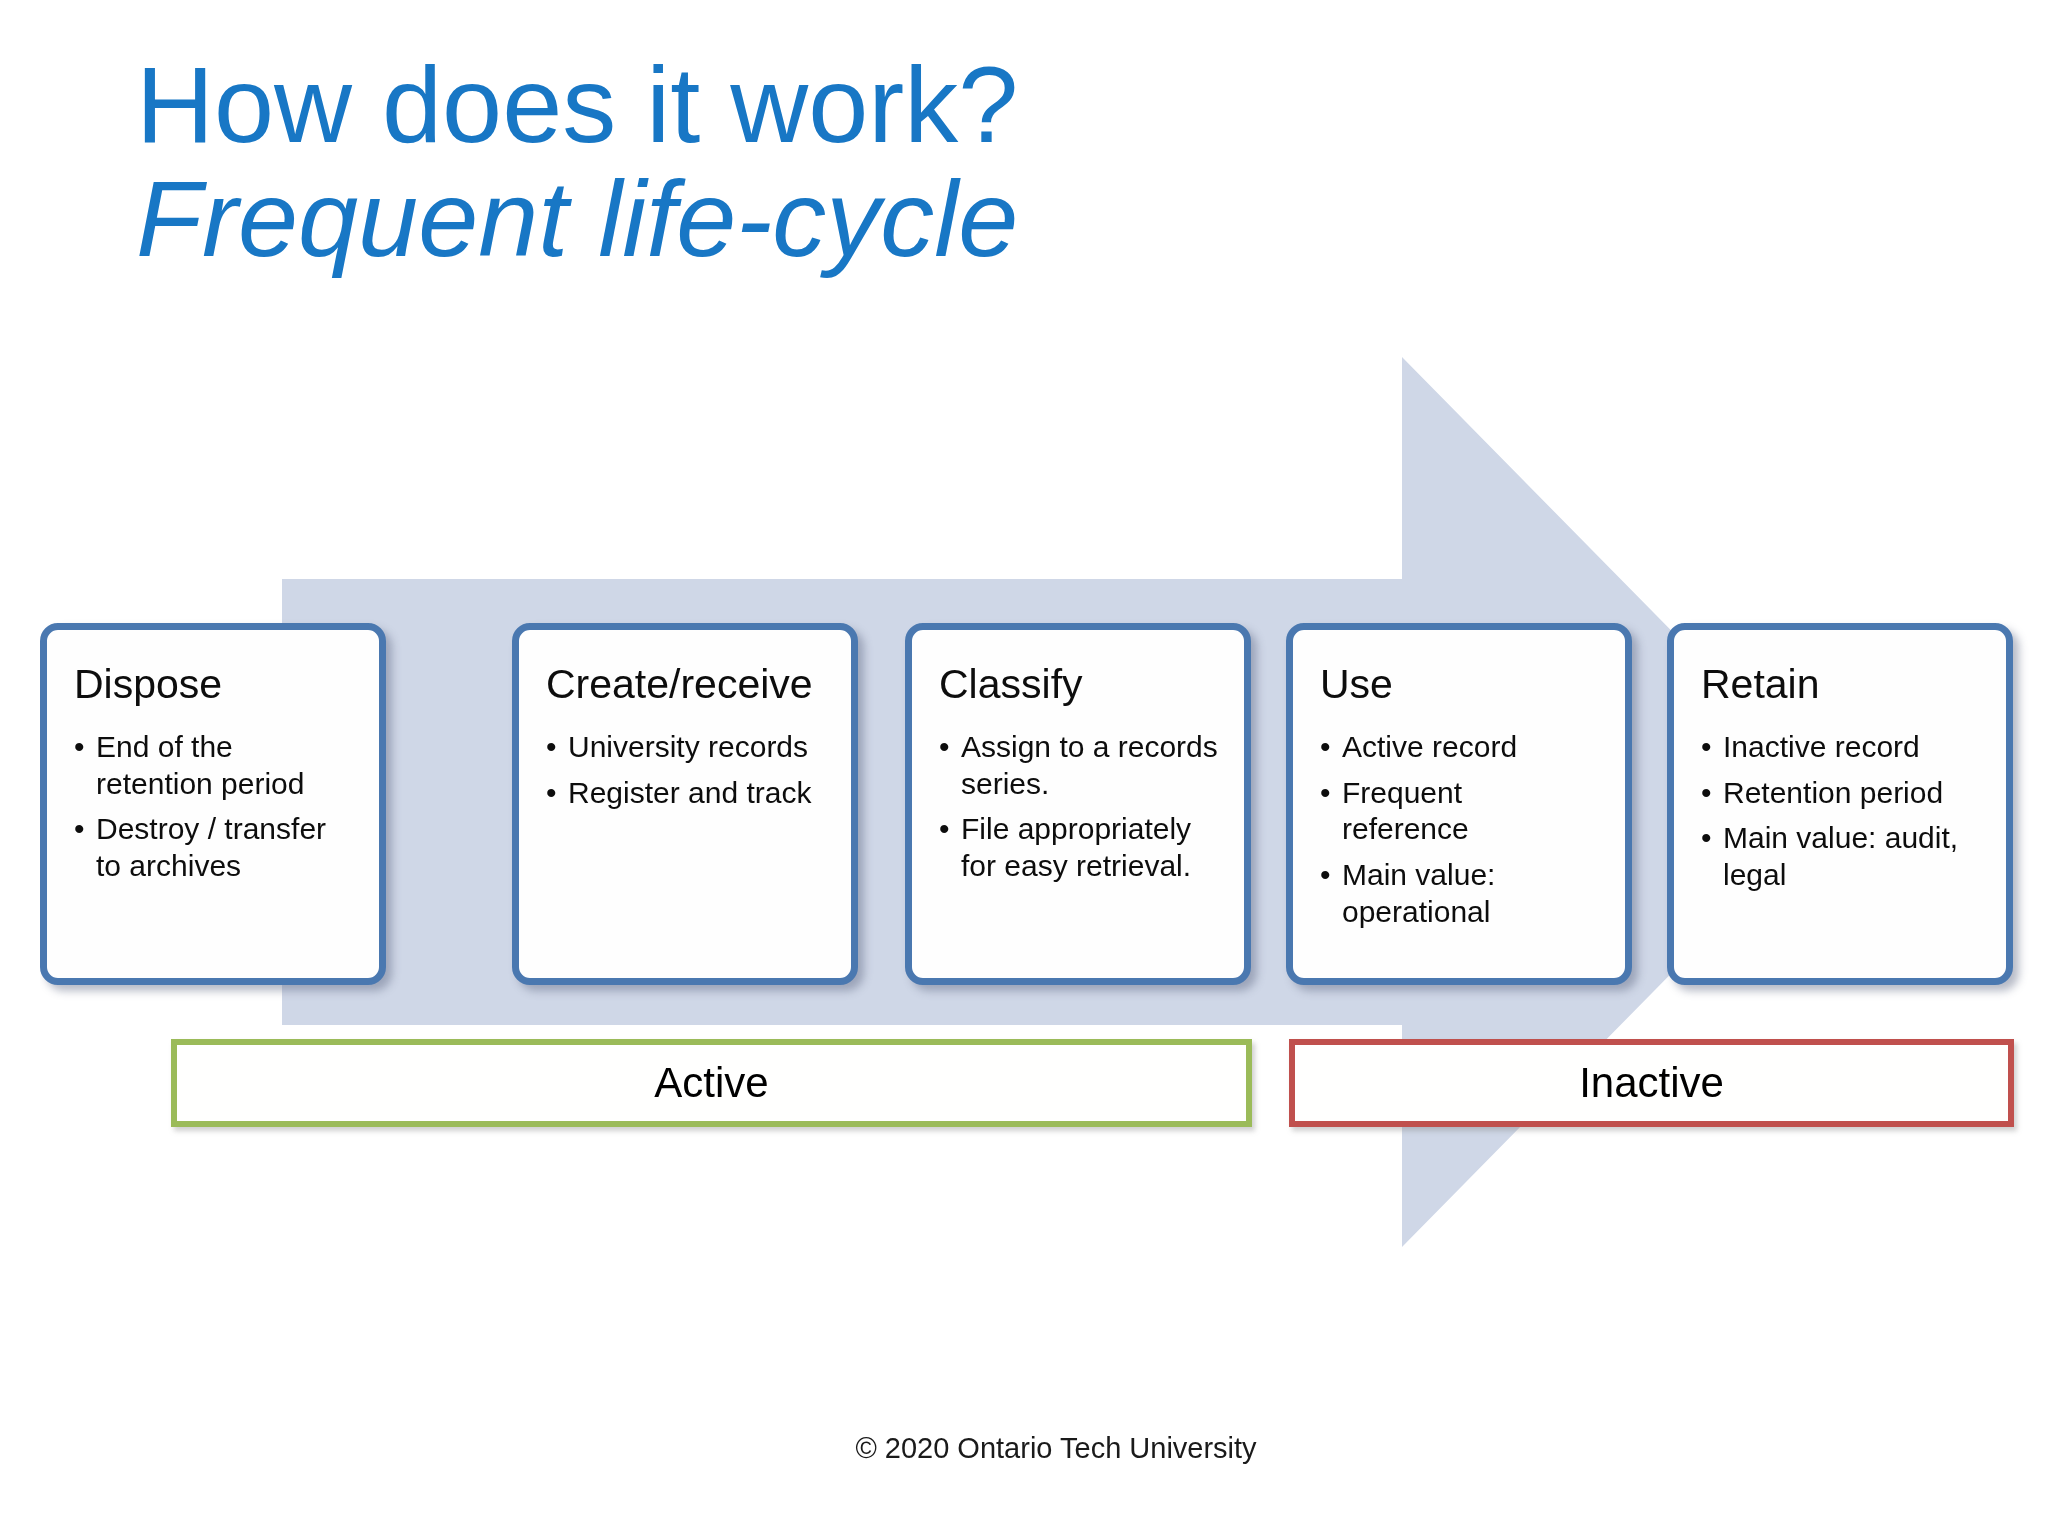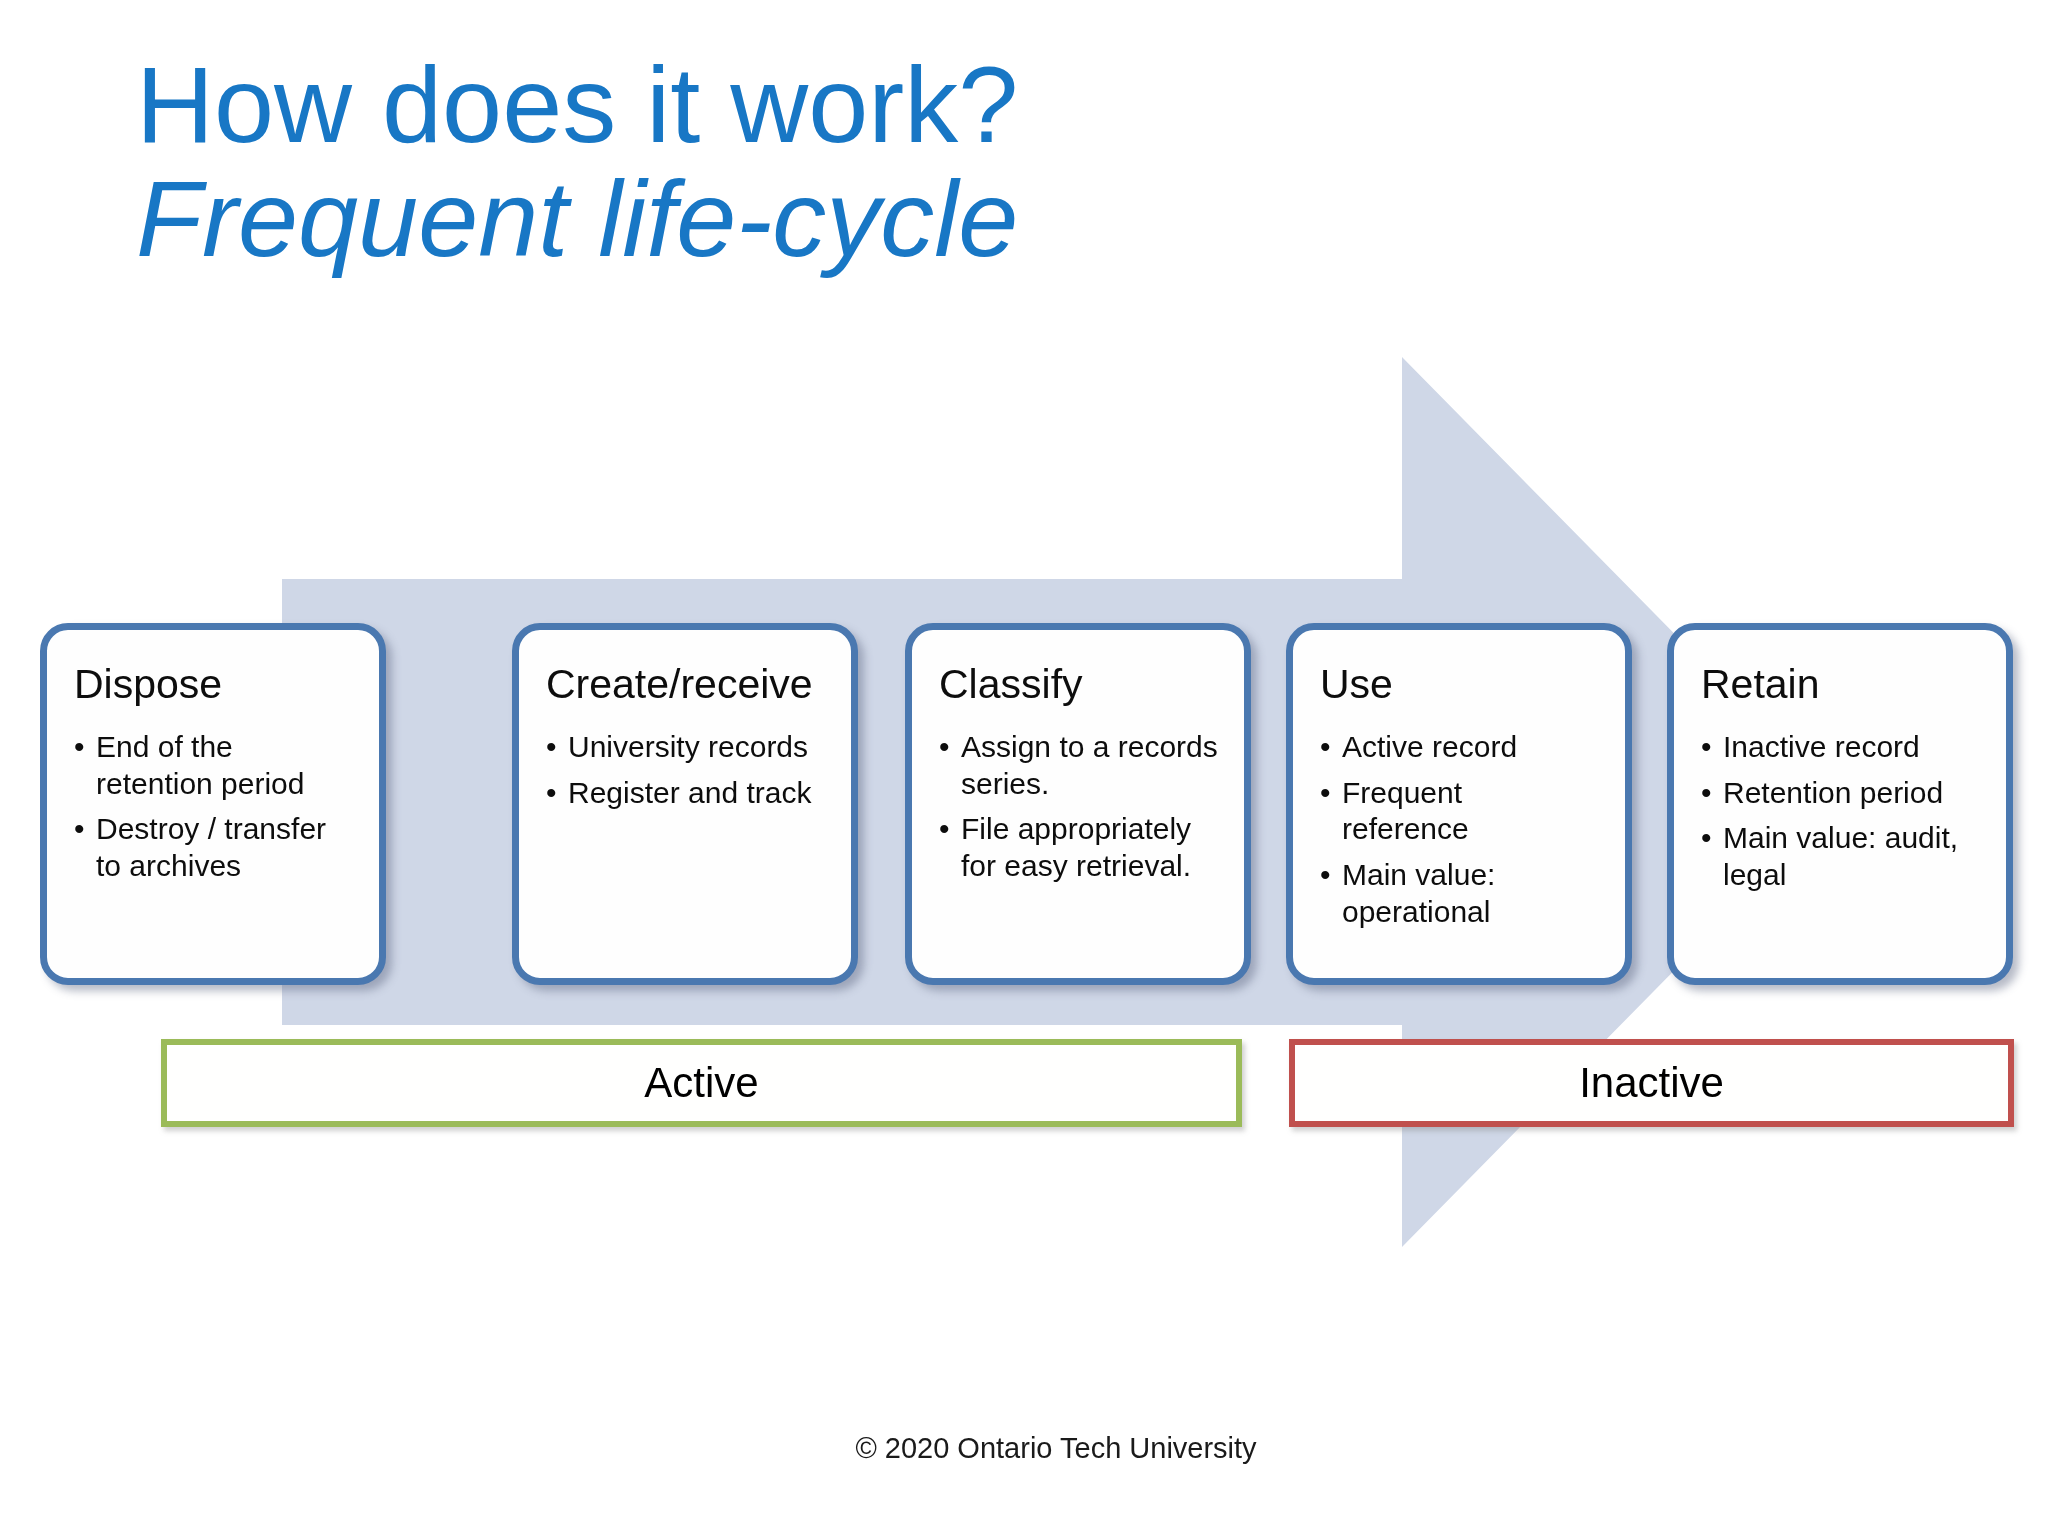--- a/index.html
+++ b/index.html
@@ -18,21 +18,21 @@
   .title-line2{font-size:108px;line-height:1.06;font-style:italic;}
   
   .arrow-svg{position:absolute;left:0;top:0;width:2048px;height:1536px;}
   
   .stage-box{
     position:absolute;
     top:623px;height:362px;width:346px;
     box-sizing:border-box;
     background:#fefefe;
     border:7px solid #4A78B0;
-    border-radius:28px;
+    border-radius:18px;
     box-shadow:6px 6px 8px rgba(95,105,130,0.45);
     padding:30px 14px 0 27px;
   }
   .stage-box:nth-of-type(1){left:103px;}
   .stage-box:nth-of-type(2){left:472px;}
   .stage-box:nth-of-type(3){left:865px;}
   .stage-box:nth-of-type(4){left:1246px;}
   .stage-box:nth-of-type(5){left:1627px;}
   .stage-title{font-size:41px;line-height:1.2;color:#0d0d0d;margin:0 0 20px 0;}
   .bullet-list{margin:0;padding:0;list-style:none;}
@@ -41,21 +41,21 @@
   .bullet-text{flex:1;font-size:30px;line-height:1.22;color:#0d0d0d;white-space:pre-line;}
   
   .phase-bar{
     position:absolute;top:1039px;height:88px;
     box-sizing:border-box;
     background:#fffffe;
     display:flex;align-items:center;justify-content:center;
     font-size:42px;color:#000;
     box-shadow:3px 4px 5px rgba(120,120,120,0.35);
   }
-  .phase-active{left:121px;width:1081px;border:6px solid #9BBB59;}
+  .phase-active{left:131px;width:1081px;border:6px solid #9BBB59;}
   .phase-inactive{left:1249px;width:725px;border:6px solid #C0504D;}
   
   .footer{
     position:absolute;left:0;right:16px;top:1432px;
     text-align:center;font-size:29px;color:#1a1a1a;
   }
 </style>
 </head>
 <body>
 

